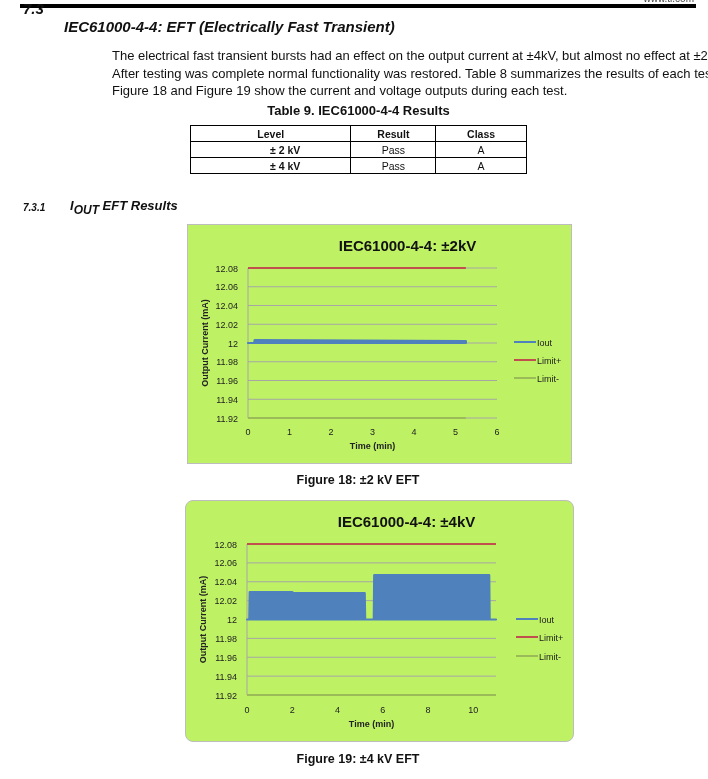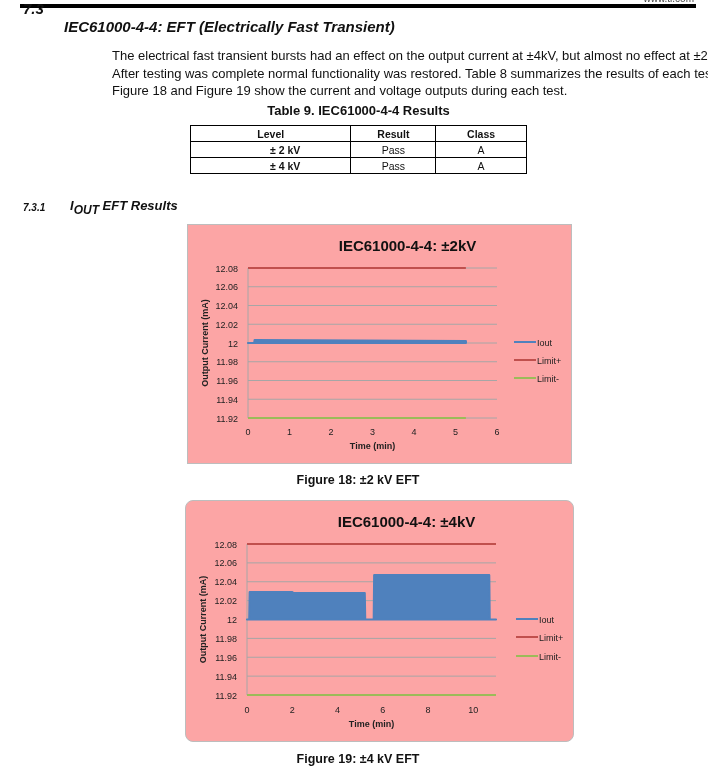--- a/index.html
+++ b/index.html
@@ -10,21 +10,21 @@
   .sec-title { position:absolute; left:64px; top:18px; font-size:15px; font-weight:bold; font-style:italic; }
   .body-text { position:absolute; left:64px; top:47px; width:620px; font-size:13px; line-height:17.5px;margin-left:48px; }
   .table-caption { position:absolute; left:190px; top:103px; width:337px; text-align:center; font-size:13px; font-weight:bold; }
   table.res { position:absolute; left:190px; top:125px; width:337px; border-collapse:collapse; font-size:10.5px; }
   table.res td, table.res th { border:1.5px solid #000; height:15px; padding:0; text-align:center; }
   table.res th { font-weight:bold; }
   table.res td.lvl { font-weight:bold;padding-left:29px; }
   .sub-num { position:absolute; left:23px; top:202px; font-size:10px; font-weight:bold; font-style:italic; }
   .sub-title { position:absolute; left:70px; top:198px; font-size:13px; font-weight:bold; font-style:italic; }
   .sub-title sub { font-size:12px; }
-  .chart-box { position:absolute; border:1px solid #bdbdbd; background:#fca5a5; }
+  .chart-box { position:absolute; border:1px solid #bdbdbd; background:#bef264; }
   .fig-cap { position:absolute; font-size:12.5px; font-weight:bold; text-align:center; width:400px; }
   svg text { font-family:"Liberation Sans", sans-serif; }
 </style>
 </head>
 <body>
 
 <div class="topbar"></div>
 <div class="site-url">www.ti.com</div>
 
 <div class="sec-num">7.3</div>

